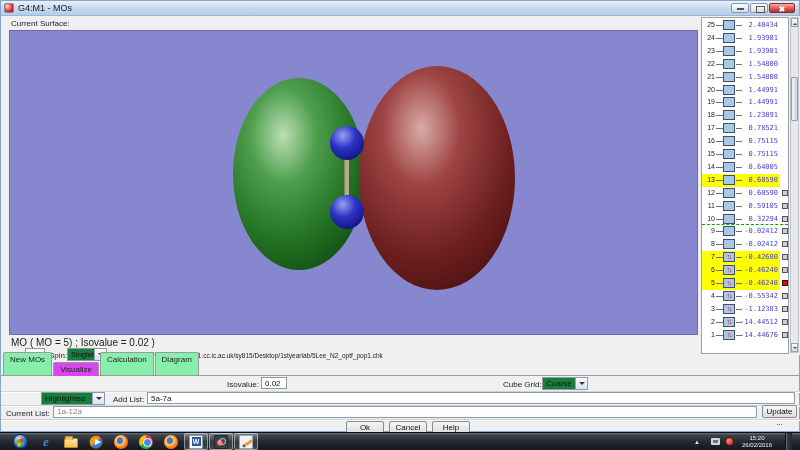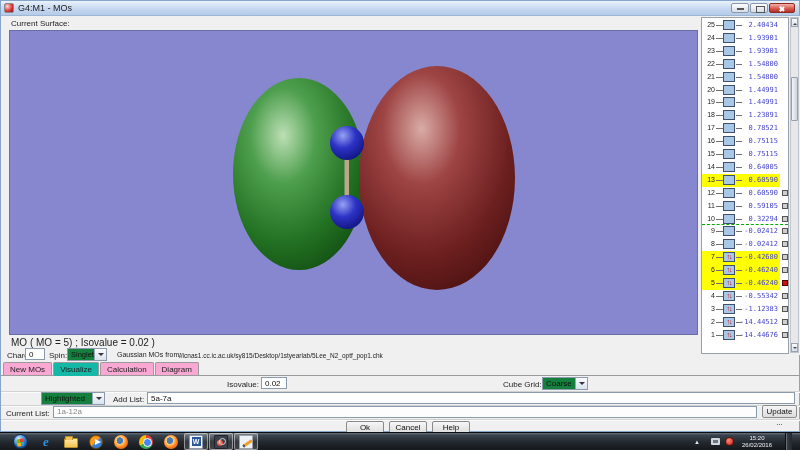--- a/index.html
+++ b/index.html
@@ -42,23 +42,23 @@
   .combo { position:absolute; background:#15803d; border:1px solid #8b9bab; font-size:8px; color:#111;
            padding:1px 1px 0 3px; white-space:nowrap; }
   .dd { position:absolute; right:0; top:0; width:12px; height:100%;
         background:linear-gradient(#fbfcfd,#d9e2ec); border-left:1px solid #98a8b8; }
   .dd::after { content:''; position:absolute; left:3px; top:4px; border:3px solid transparent; border-top-color:#334; }
   .path-text { position:absolute; font-size:6.5px; color:#222; white-space:nowrap; }
 
   
   .tabbar { position:absolute; left:2px; top:361px; height:14px; display:flex; align-items:flex-end; }
   .tab { font-size:8px; color:#222; padding:2px 6px 1px 6px; margin-right:1px;
-         background:#f9a8d4; border:1px solid #9a9a9a; border-bottom:none;
-         border-radius:2px 2px 0 0; height:14px; }
-  .tab.active { background:#14b8a6; height:14px; position:relative; z-index:2; }
+         background:#86efac; border:1px solid #9a9a9a; border-bottom:none;
+         border-radius:2px 2px 0 0; height:24px; }
+  .tab.active { background:#d946ef; height:14px; position:relative; z-index:2; }
   .tabline { position:absolute; left:0; top:374px; width:800px; border-top:1px solid #9a9a9a; }
   .sep { position:absolute; left:0; width:800px; border-top:1px solid #d2d2d2; border-bottom:1px solid #fbfbfb; }
 
   
   .btn { position:absolute; height:13px; background:linear-gradient(#f6f6f6,#dddddd);
          border:1px solid #8a8a8a; border-radius:2px; font-size:8px; color:#111;
          text-align:center; line-height:11px; font-family:"Liberation Sans",sans-serif; }
 
   
   .mo-panel { position:absolute; left:698px; top:15px; width:101px; height:339px; background:#f0f0f0; }

